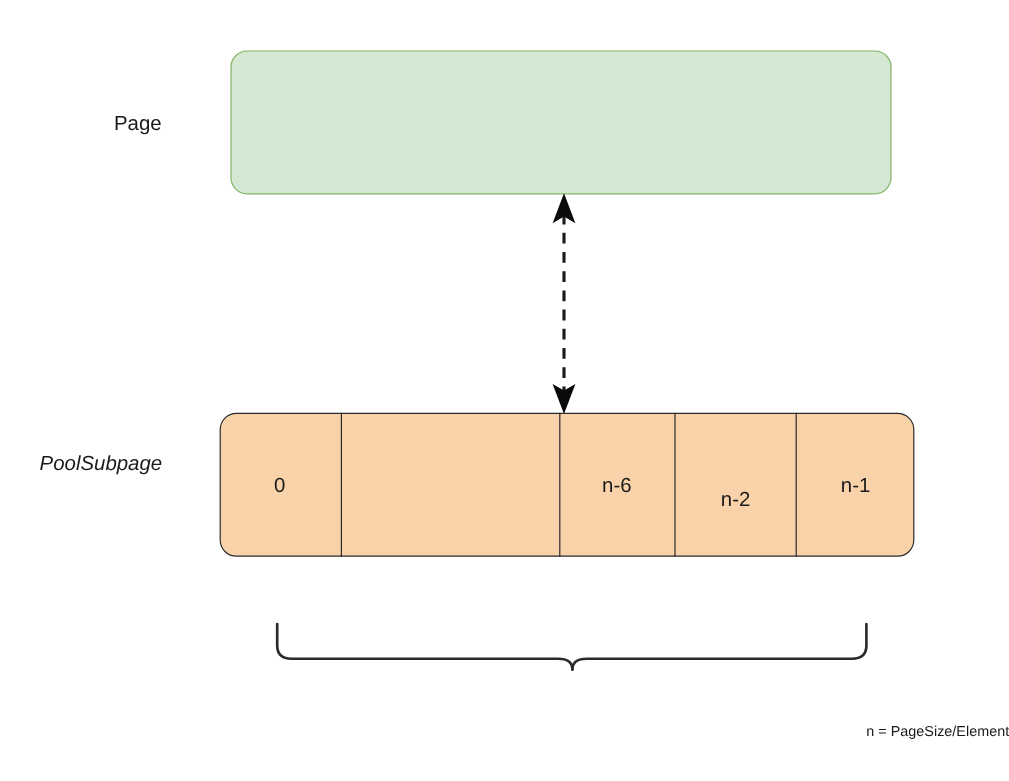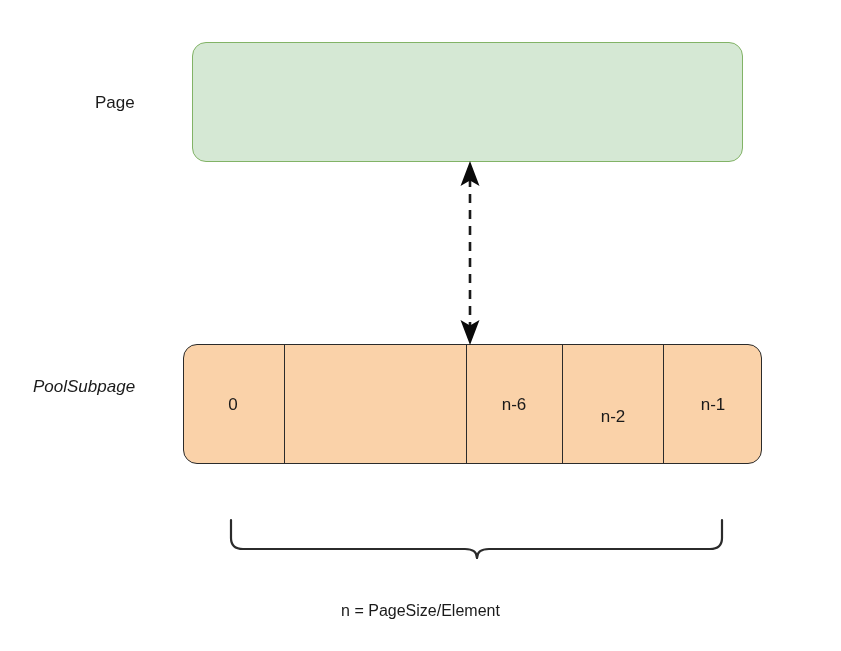--- a/index.html
+++ b/index.html
@@ -58,25 +58,25 @@
     line-height: 1;
   }
   .cell-label {
     font-size: 17px;
     color: #1a1a1a;
     white-space: nowrap;
     line-height: 1;
     text-align: center;
   }
   .caption {
-    font-size: 16px;
+    font-size: 12px;
     color: #1a1a1a;
     white-space: nowrap;
     line-height: 1;
-    text-align: center;
+    text-align: right;
     width: 100%;
     left: 0;
   }
 
   
   .overlay {
     left: 0;
     top: 0;
     width: 841px;
     height: 651px;

